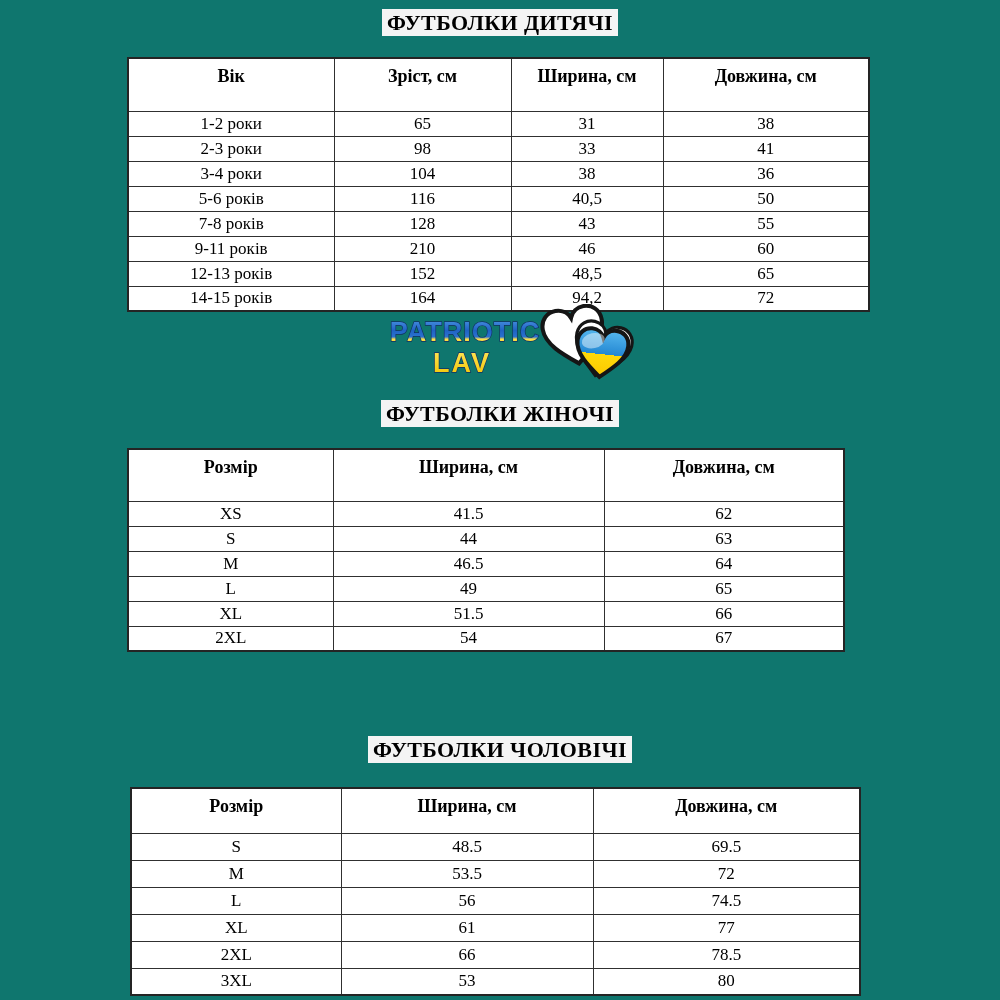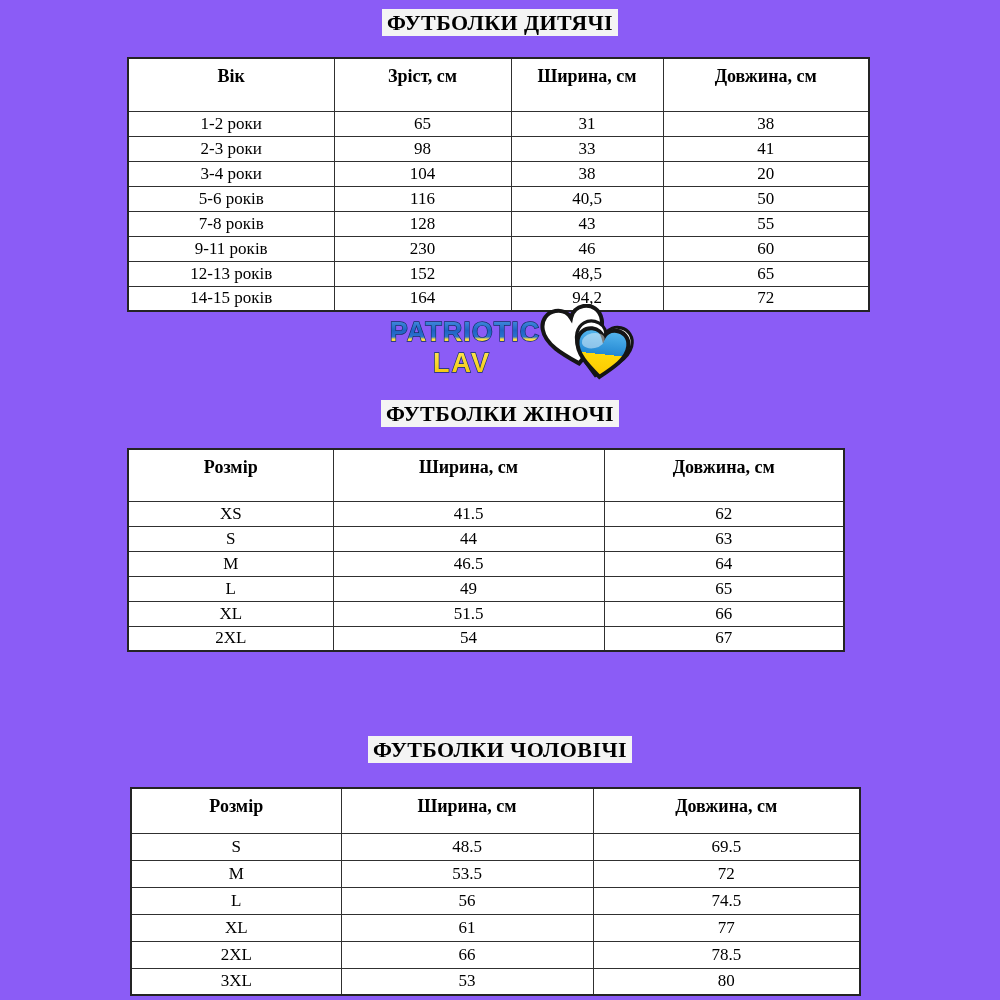--- a/index.html
+++ b/index.html
@@ -1,19 +1,19 @@
 <!DOCTYPE html>
 <html><head>
 <meta charset="utf-8">
 <style>
   html,body{margin:0;padding:0;background:#ffffff;}
   .page{
     position:relative;
     width:1000px;height:1000px;
-    background:#8b5cf6;
+    background:#0f766e;
     color:#000;
     font-family:"Liberation Serif", serif;
     overflow:hidden;
   }
   .doc-title{
     position:absolute;left:0;width:1000px;
     text-align:center;
     font-weight:bold;
     font-size:22px;
     letter-spacing:.4px;
@@ -100,37 +100,37 @@
         <tr>
           <td>2-3 роки</td>
           <td>98</td>
           <td>33</td>
           <td>41</td>
         </tr>
         <tr>
           <td>3-4 роки</td>
           <td>104</td>
           <td>38</td>
-          <td>20</td>
+          <td>36</td>
         </tr>
         <tr>
           <td>5-6 років</td>
           <td>116</td>
           <td>40,5</td>
           <td>50</td>
         </tr>
         <tr>
           <td>7-8 років</td>
           <td>128</td>
           <td>43</td>
           <td>55</td>
         </tr>
         <tr>
           <td>9-11 років</td>
-          <td>230</td>
+          <td>210</td>
           <td>46</td>
           <td>60</td>
         </tr>
         <tr>
           <td>12-13 років</td>
           <td>152</td>
           <td>48,5</td>
           <td>65</td>
         </tr>
         <tr>

